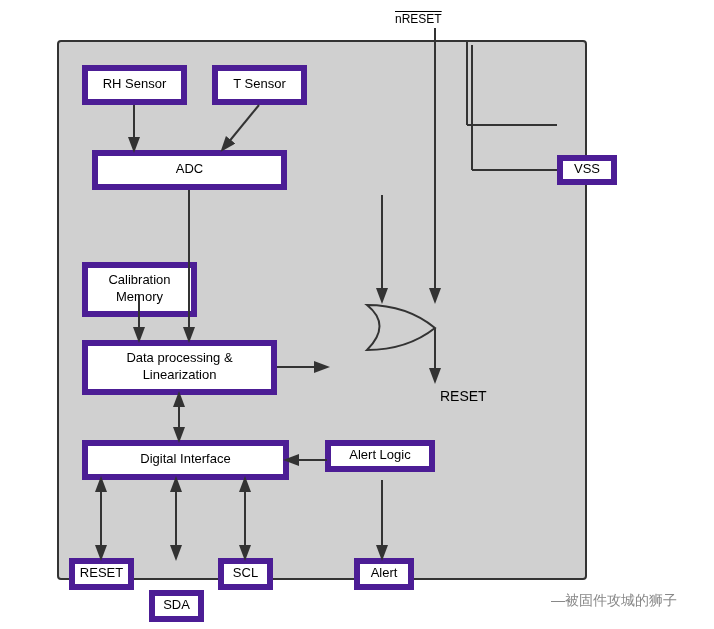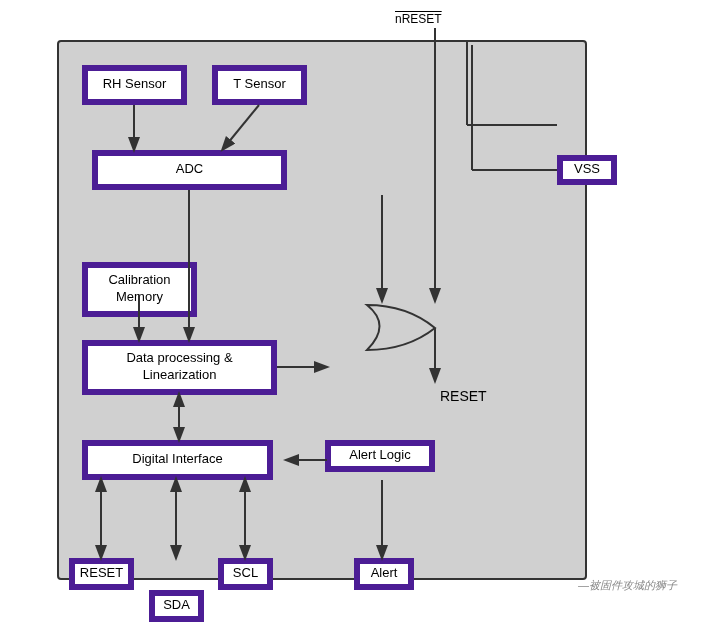--- a/index.html
+++ b/index.html
@@ -60,25 +60,24 @@
     .nreset-label {
       position: absolute;
       top: 2px;
       left: 370px;
       font-size: 14px;
       text-decoration: overline;
     }
     
     .watermark {
       position: absolute;
-      bottom: 27px;
+      bottom: 10px;
       right: 10px;
-      font-size: 11px;
+      font-size: 14px;
       color: #888;
-      font-style: italic;
     }
   </style>
 </head>
 <body>
 
 <div class="diagram-container">
 
   <div class="label-text nreset-label" style="text-decoration: overline; top: 2px; left: 368px; font-size:12px; font-weight:normal;">nRESET</div>
 
   <div class="chip-boundary"></div>
@@ -104,21 +103,21 @@
   <div class="block" style="left: 55px; top: 222px; width: 115px; height: 55px; margin-top: 30px;">
     <span>Calibration
 Memory</span>
   </div>
 
   <div class="block" style="left: 55px; top: 330px; width: 195px; height: 55px;">
     <span>Data processing
 &amp; Linearization</span>
   </div>
 
-  <div class="block" style="left: 55px; top: 430px; width: 191px; height: 40px;">
+  <div class="block" style="left: 55px; top: 430px; width: 207px; height: 40px;">
     <span>Digital Interface</span>
   </div>
 
   <div class="block" style="left: 298px; top: 430px; width: 110px; height: 32px;">
     <span>Alert  Logic</span>
   </div>
 
   <div class="block" style="left: 42px; top: 548px; width: 65px; height: 32px;">
     <span>RESET</span>
   </div>

